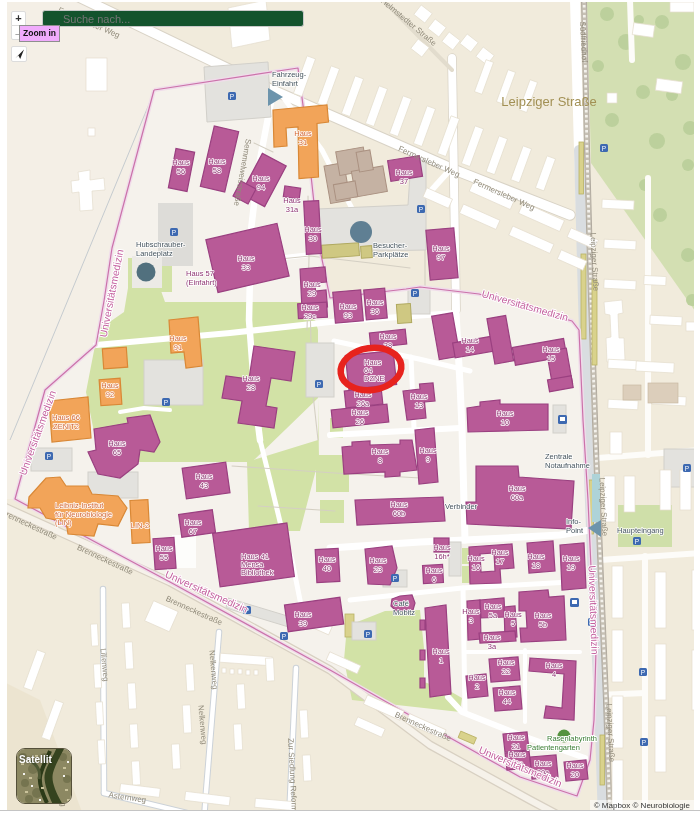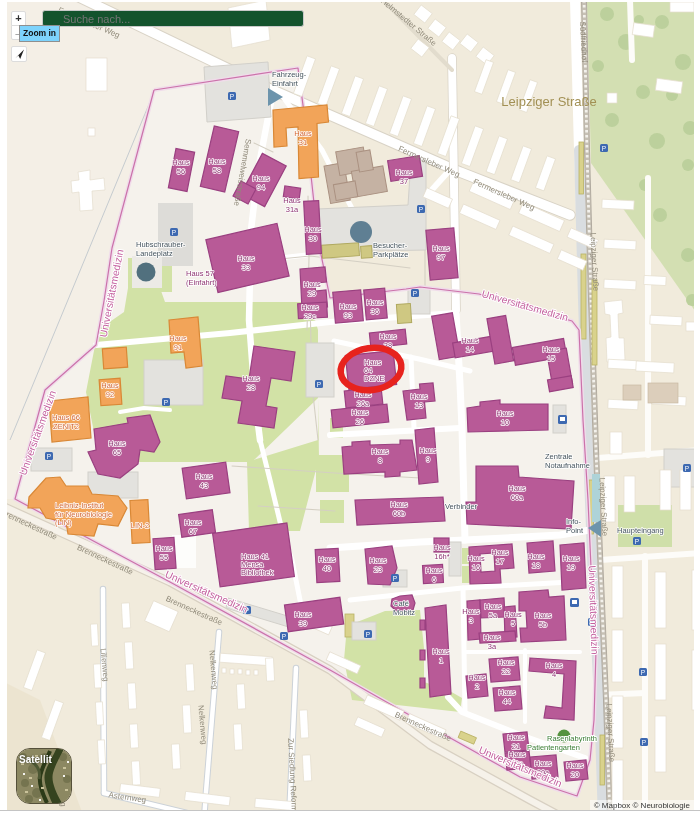--- a/index.html
+++ b/index.html
@@ -4,23 +4,23 @@
 <style>
 html,body{margin:0;padding:0;width:700px;height:820px;overflow:hidden;background:#fff;}
 #wrap{position:absolute;left:0;top:0;width:700px;height:820px;font-family:"Liberation Sans",sans-serif;}
 #mapc{position:absolute;left:7px;top:2px;width:687px;height:808px;overflow:hidden;background:#f1ebdc;}
 #mapc svg{position:absolute;left:-7px;top:-2px;}
 .ui{position:absolute;z-index:10;}
 #search{left:33px;top:10px;width:240px;height:14px;background:#14532d;border:1px solid #c9c9c9;border-radius:3px;font-size:11px;color:#9a9a9a;padding:1px 0 0 20px;margin-left:9px;}
 .btn{width:13px;height:13px;background:#fff;border:1px solid #dcdcdc;color:#333;font-size:11px;line-height:12px;text-align:center;font-weight:bold;border-radius:2px;}
 #zin{left:11px;top:11px;border-radius:2px 2px 0 0;}
 #zout{left:11px;top:25px;border-radius:0 0 2px 2px;}
-#tooltip{left:19px;top:25px;background:#7dd3fc;border:1px solid #8f8f8f;font-size:8.5px;line-height:9px;padding:3px 3px;color:#111;font-weight:bold;white-space:nowrap;}
+#tooltip{left:19px;top:25px;background:#f0abfc;border:1px solid #8f8f8f;font-size:8.5px;line-height:9px;padding:3px 3px;color:#111;font-weight:bold;white-space:nowrap;}
 #loc{left:11px;top:46px;width:14px;height:14px;background:#fff;border:1px solid #dcdcdc;border-radius:2px;}
-#sat{left:16px;top:748px;width:54px;height:54px;border:1px solid #55503a;border-radius:14px;overflow:hidden;}
+#sat{left:16px;top:748px;width:54px;height:54px;border:1px solid #55503a;border-radius:9px;overflow:hidden;}
 #satlbl{position:absolute;left:2px;top:5px;color:#fff;font-size:10px;font-weight:bold;text-shadow:0 0 2px rgba(0,0,0,0.6);}
 #attrib{right:6px;bottom:9px;background:rgba(255,255,255,0.55);font-size:8px;color:#333;padding:1px 4px;}
 .fr{position:absolute;background:#fff;z-index:20;}
 </style>
 </head>
 <body>
 <div id="wrap">
 <div id="mapc">
 <svg width="700" height="820" viewBox="0 0 700 820" xmlns="http://www.w3.org/2000/svg">
 

